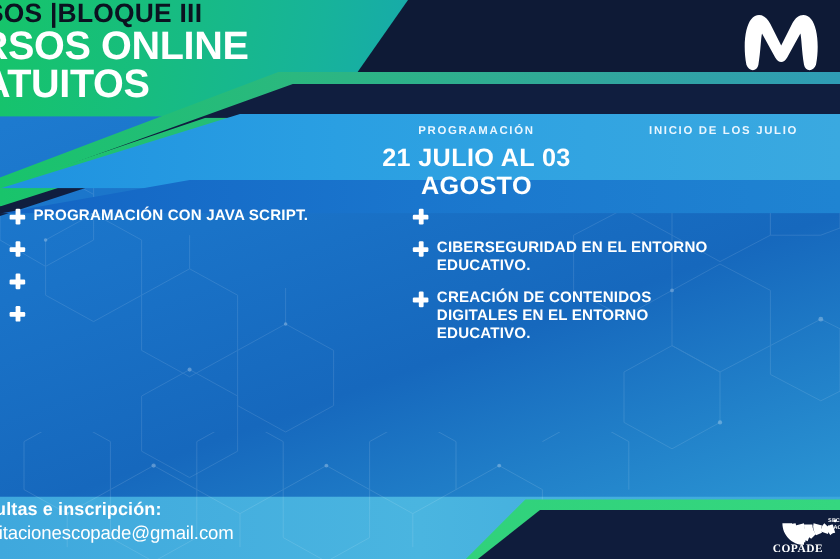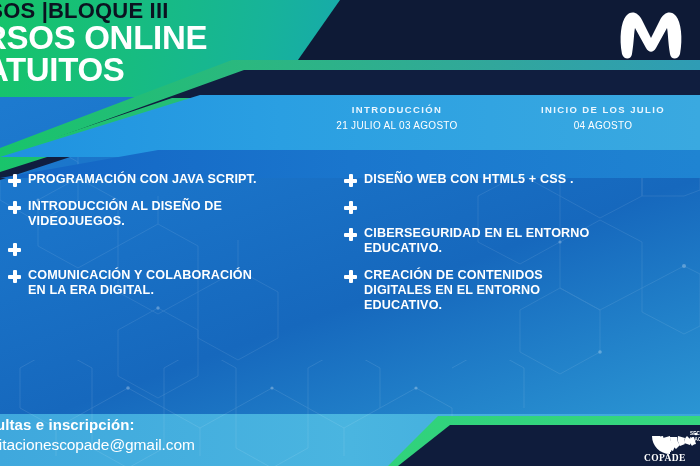--- a/index.html
+++ b/index.html
@@ -52,21 +52,21 @@
   }
 
   
   .dateband { position:absolute; left:280px; top:96px; width:420px; height:56px; }
   .date-col { position:absolute; text-align:center; color:#ffffff; }
   .date-col .lbl {
     font-size:9.5px; font-weight:bold; letter-spacing:1.4px;
     color:#eaf6ff; margin-bottom:5px;
   }
   .date-col .val {
-    font-size:10px; font-weight:normal; letter-spacing:.3px; color:#ffffff;
+    font-size:21px; font-weight:bold; letter-spacing:.3px; color:#ffffff;
   }
   #dc0 { left:8px; top:8px; width:218px; }
   #dc1 { left:234px; top:8px; width:178px; }
 
   
   .hdr { position:absolute; left:0; top:0; width:320px; }
   .hdr-kicker {
     position:absolute; left:-60px; top:-2px;
     font-size:22px; font-weight:bold; color:#0b1220;
     letter-spacing:.2px; white-space:nowrap;
@@ -193,54 +193,45 @@
     <div class="hdr-title">CURSOS ONLINE
 GRATUITOS</div>
   </div>
 
   <svg class="movistar" viewBox="0 0 78 60">
     <path d="M10 50 C7 34 9 18 14 12 C19 6 26 8 30 16 L39 34 L48 16 C52 8 59 6 64 12 C69 18 71 34 68 50 C66 56 59 56 58 50 C56 38 56 28 55 24 L44 44 C41 49 37 49 34 44 L23 24 C22 28 22 38 20 50 C19 56 12 56 10 50 Z" fill="#ffffff"></path>
   </svg>
 
   <div class="dateband">
     <div class="date-col" id="dc0">
-      <div class="lbl">INTRODUCCIÓN</div>
+      <div class="lbl">PROGRAMACIÓN</div>
       <div class="val">21 JULIO AL 03 AGOSTO</div>
     </div>
     <div class="date-col" id="dc1">
       <div class="lbl">INICIO DE LOS JULIO</div>
-      <div class="val">04 AGOSTO</div>
     </div>
   </div>
 
   <div class="courses">
     <div class="col" id="colL">
         <div class="citem">
           <span class="plus"></span>
           <span class="ctext">PROGRAMACIÓN CON JAVA SCRIPT.</span>
         </div>
         <div class="citem">
           <span class="plus"></span>
-          <span class="ctext">INTRODUCCIÓN AL DISEÑO DE
-VIDEOJUEGOS.</span>
-        </div>
-        <div class="citem">
-          <span class="plus"></span>
-        </div>
-        <div class="citem">
-          <span class="plus"></span>
-          <span class="ctext">COMUNICACIÓN Y COLABORACIÓN
-EN LA ERA DIGITAL.</span>
+        </div>
+        <div class="citem">
+          <span class="plus"></span>
+        </div>
+        <div class="citem">
+          <span class="plus"></span>
         </div>
       </div>
     <div class="col" id="colR">
-        <div class="citem">
-          <span class="plus"></span>
-          <span class="ctext">DISEÑO WEB CON HTML5 + CSS .</span>
-        </div>
         <div class="citem">
           <span class="plus"></span>
         </div>
         <div class="citem">
           <span class="plus"></span>
           <span class="ctext">CIBERSEGURIDAD EN EL ENTORNO
 EDUCATIVO.</span>
         </div>
         <div class="citem">
           <span class="plus"></span>

